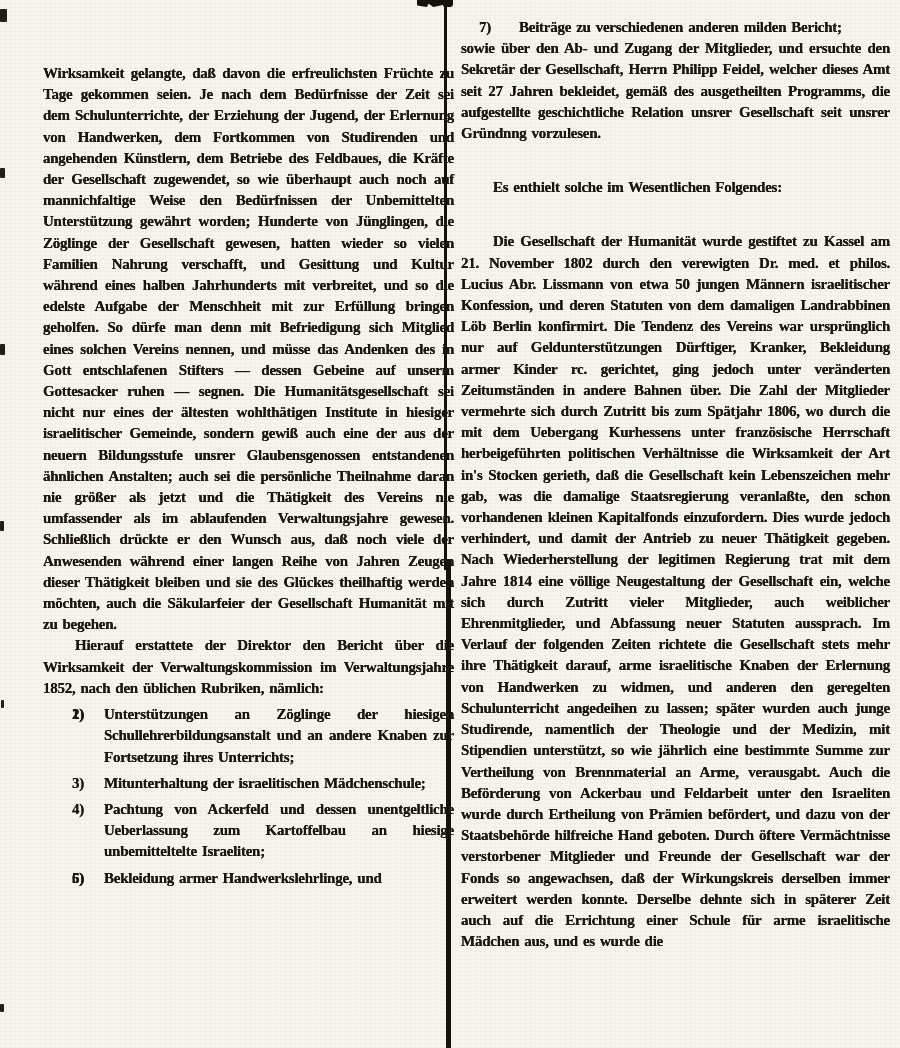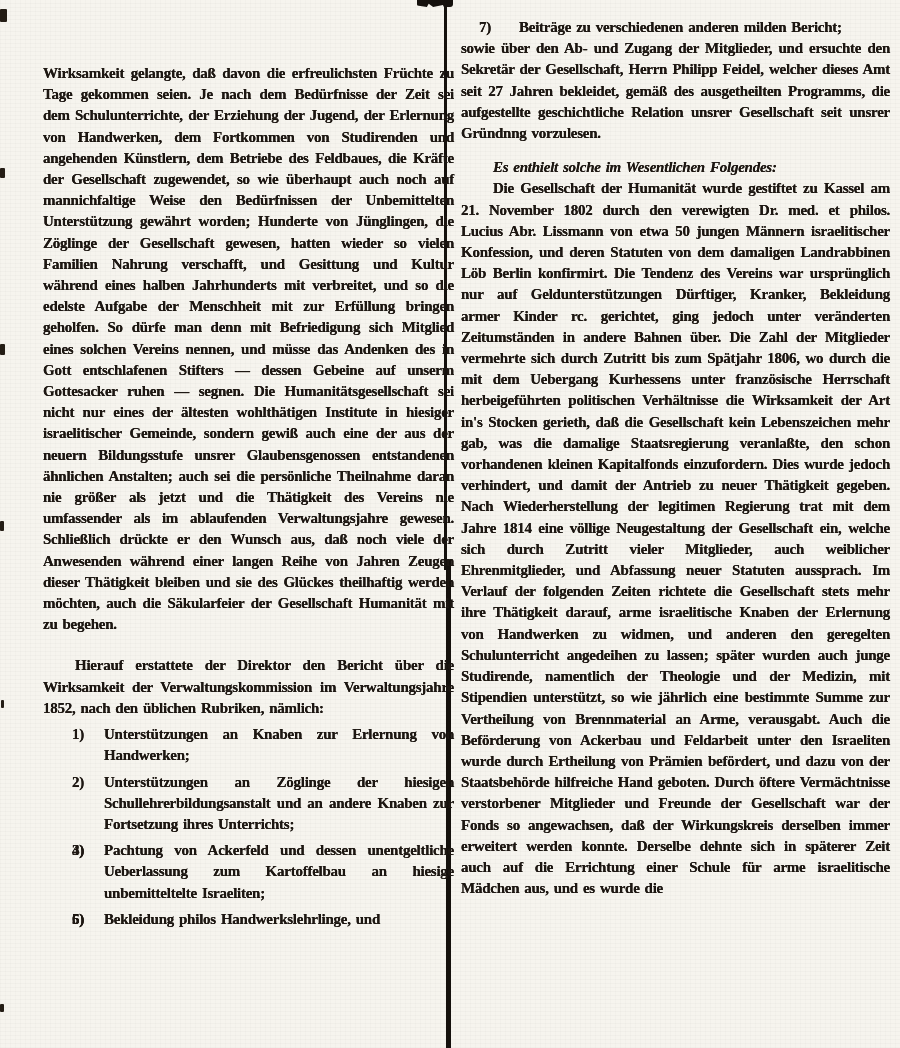--- a/index.html
+++ b/index.html
@@ -18,23 +18,23 @@
   .page{position:absolute;inset:0;color:#1d1712;}
   .col{position:absolute;font-weight:700;}
   .col-left{left:43px;top:63px;width:411px;}
   .col-right{left:461px;top:17px;width:429px;}
   p,.li{
     margin:0;text-align:justify;
     font-size:15px;line-height:21.2px;
     letter-spacing:-0.25px;word-spacing:1.5px;
     text-shadow:0 0 0.4px currentColor;
   }
-  .indent{text-indent:32px;}
-  .gap8{margin-top:20px;}
-  .gap13{margin-top:13px;font-style:italic;}
+  .indent{text-indent:32px;margin-top:33px;}
+  .gap8{margin-top:0;}
+  .gap13{}
   .list{margin-top:5px;}
   .li{position:relative;padding-left:61px;margin-top:5px;}
   .li .num{position:absolute;left:29px;top:0;}
   .li7{padding-left:58px;margin-top:0;}
   .li7 .num{left:18px;}
   
   .divider-top{position:absolute;left:444px;top:0;width:3px;height:570px;background:#15110d;}
   .divider-bottom{position:absolute;left:446px;top:560px;width:5px;height:488px;background:#15110d;}
   .divider-blob{position:absolute;left:443px;top:0;width:10px;height:7px;background:#15110d;border-radius:0 0 3px 2px;}
   
@@ -67,39 +67,39 @@
   <div class="speck s6"></div>
 
   <div class="col col-left">
     <p>Wirksamkeit gelangte, daß davon die erfreulichsten Früchte zu Tage gekommen seien. Je nach dem Bedürfnisse der Zeit sei dem Schulunterrichte, der Erziehung der Jugend, der Erlernung von Handwerken, dem Fortkommen von Studirenden und angehenden Künstlern, dem Betriebe des Feldbaues, die Kräfte der Gesellschaft zugewendet, so wie überhaupt auch noch auf mannichfaltige Weise den Bedürfnissen der Unbemittelten Unterstützung gewährt worden; Hunderte von Jünglingen, die Zöglinge der Gesellschaft gewesen, hatten wieder so vielen Familien Nahrung verschafft, und Gesittung und Kultur während eines halben Jahrhunderts mit verbreitet, und so die edelste Aufgabe der Menschheit mit zur Erfüllung bringen geholfen. So dürfe man denn mit Befriedigung sich Mitglied eines solchen Vereins nennen, und müsse das Andenken des in Gott entschlafenen Stifters — dessen Gebeine auf unserm Gottesacker ruhen — segnen. Die Humanitätsgesellschaft sei nicht nur eines der ältesten wohlthätigen Institute in hiesiger israelitischer Gemeinde, sondern gewiß auch eine der aus der neuern Bildungsstufe unsrer Glaubensgenossen entstandenen ähnlichen Anstalten; auch sei die persönliche Theilnahme daran nie größer als jetzt und die Thätigkeit des Vereins nie umfassender als im ablaufenden Verwaltungsjahre gewesen. Schließlich drückte er den Wunsch aus, daß noch viele der Anwesenden während einer langen Reihe von Jahren Zeugen dieser Thätigkeit bleiben und sie des Glückes theilhaftig werden möchten, auch die Säkularfeier der Gesellschaft Humanität mit zu begehen.</p>
 
     <p class="indent gap8">Hierauf erstattete der Direktor den Bericht über die Wirksamkeit der Verwaltungskommission im Verwaltungsjahre 1852, nach den üblichen Rubriken, nämlich:</p>
 
     <div class="list">
       <div class="li">
         <span class="num">1)</span>
-        <span>Unterstützungen an Knaben zur Erlernung von Handwerken;</span>
       </div>
       <div class="li">
         <span class="num">2)</span>
         <span>Unterstützungen an Zöglinge der hiesigen Schullehrerbildungsanstalt und an andere Knaben zur Fortsetzung ihres Unterrichts;</span>
       </div>
       <div class="li">
         <span class="num">3)</span>
+        <span>Mitunterhaltung der israelitischen Mädchenschule;</span>
       </div>
       <div class="li">
         <span class="num">4)</span>
         <span>Pachtung von Ackerfeld und dessen unentgeltliche Ueberlassung zum Kartoffelbau an hiesige unbemitteltelte Israeliten;</span>
       </div>
       <div class="li">
         <span class="num">5)</span>
       </div>
       <div class="li">
         <span class="num">6)</span>
-        <span>Bekleidung philos Handwerkslehrlinge, und</span>
+        <span>Bekleidung armer Handwerkslehrlinge, und</span>
       </div>
     </div>
   </div>
 
   <div class="col col-right">
     <div class="li li7">
       <span class="num">7)</span>
       <span>Beiträge zu verschiedenen anderen milden Bericht;</span>
     </div>
 

